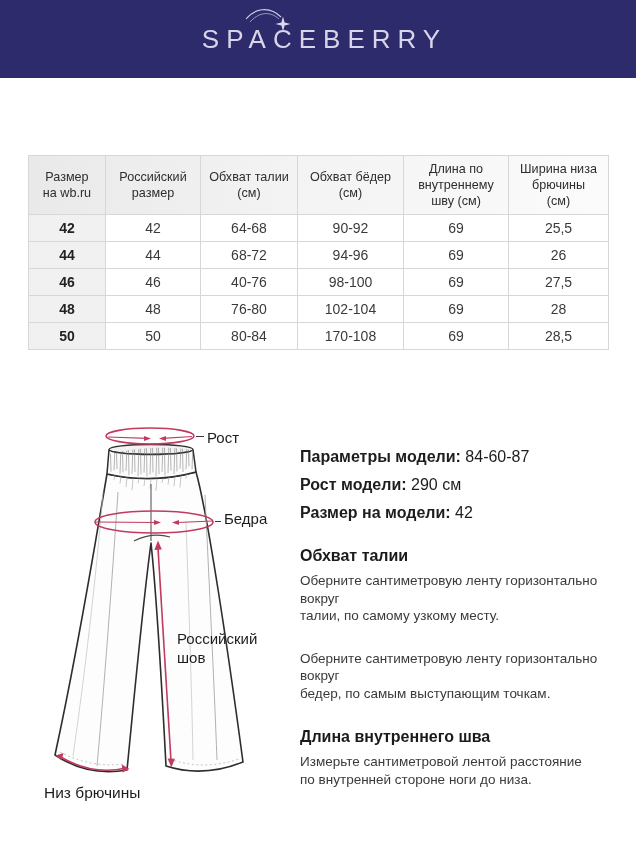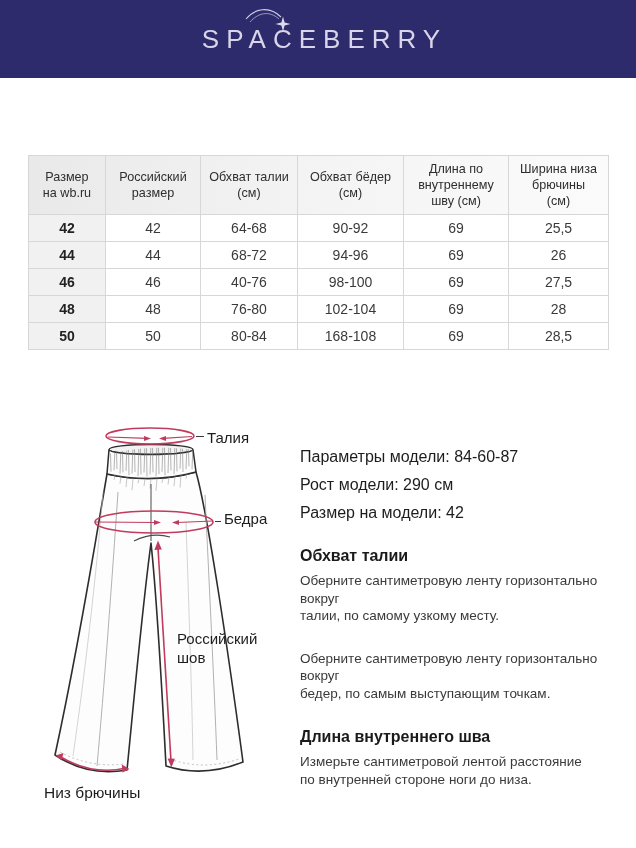--- a/index.html
+++ b/index.html
@@ -32,21 +32,21 @@
   .diagram{position:absolute;left:0;top:410px;width:320px;height:410px;}
   .diagram svg{position:absolute;left:0;top:0;}
   .dlabel{position:absolute;font-size:15px;font-weight:500;color:#1d1d1d;line-height:19px;}
   .dlabel-waist{left:207px;top:18px;}
   .dlabel-hips{left:224px;top:99px;}
   .dlabel-inseam{left:177px;top:219px;width:100px;white-space:pre-line;}
   .dlabel-legbottom{left:44px;top:373px;font-size:15.5px;}
 
   
   .model-info{position:absolute;left:300px;top:443px;width:320px;font-size:16px;line-height:28px;color:#1d1d1d;}
-  .mi-label{font-weight:400;}
+  .mi-label{font-weight:700;}
   .mi-value{font-weight:400;}
 
   
   .guide{position:absolute;left:300px;top:546px;width:318px;}
   .guide h3{font-size:16px;font-weight:700;color:#1a1a1a;margin:0 0 7px 0;line-height:19px;}
   .guide p{font-size:13.5px;line-height:17.5px;color:#3a3a3a;margin:0 0 25px 0;white-space:pre-line;}
 
   
   .red{stroke:var(--accent-red);} .redfill{fill:var(--accent-red);}
 </style>
@@ -121,21 +121,21 @@
           <td>48</td>
           <td>76-80</td>
           <td>102-104</td>
           <td>69</td>
           <td>28</td>
         </tr>
         <tr>
           <td>50</td>
           <td>50</td>
           <td>80-84</td>
-          <td>168-108</td>
+          <td>170-108</td>
           <td>69</td>
           <td>28,5</td>
         </tr>
       </tbody>
   </table>
 
   <div class="diagram">
     <svg width="320" height="410" viewBox="0 0 320 410">
 
       <path d="M107,64 C99,110 80,230 55,345 Q88,367 127,360 C133,300 142,200 151,133
@@ -221,21 +221,21 @@
         <polygon class="redfill" points="55.5,345.5 63.5,343 61.5,350.5" stroke="none"></polygon>
         <polygon class="redfill" points="129.5,359 121.8,354.6 122.5,362.4" stroke="none"></polygon>
       </g>
 
       <g stroke="#3a3a3a" stroke-width="1">
         <path d="M196,26.5 L204,26.5"></path>
         <path d="M215,111.5 L221,111.5"></path>
       </g>
     </svg>
 
-    <div class="dlabel dlabel-waist">Талия</div>
+    <div class="dlabel dlabel-waist">Рост</div>
     <div class="dlabel dlabel-hips">Бедра</div>
     <div class="dlabel dlabel-inseam">Российский шов</div>
     <div class="dlabel dlabel-legbottom">Низ брючины</div>
   </div>
 
   <div class="model-info">
     <div>
       <span class="mi-label">Параметры модели:</span>
       <span class="mi-value">84-60-87</span>
     </div>

